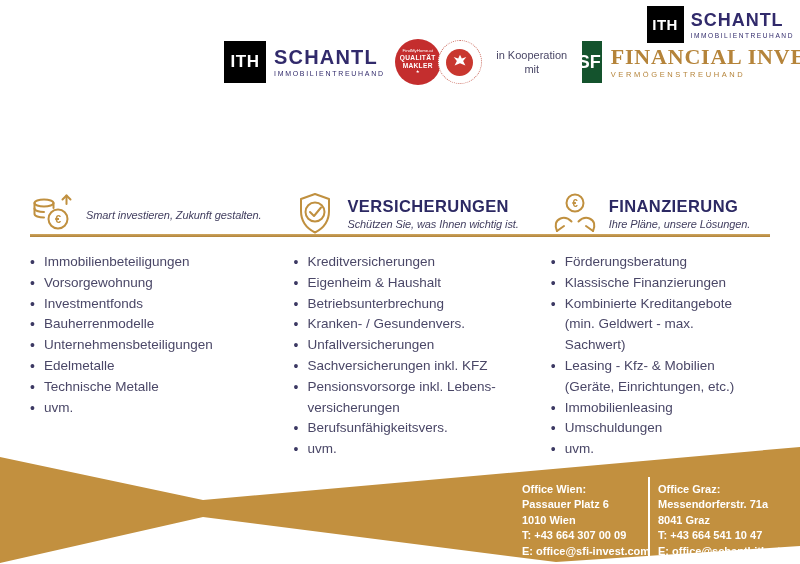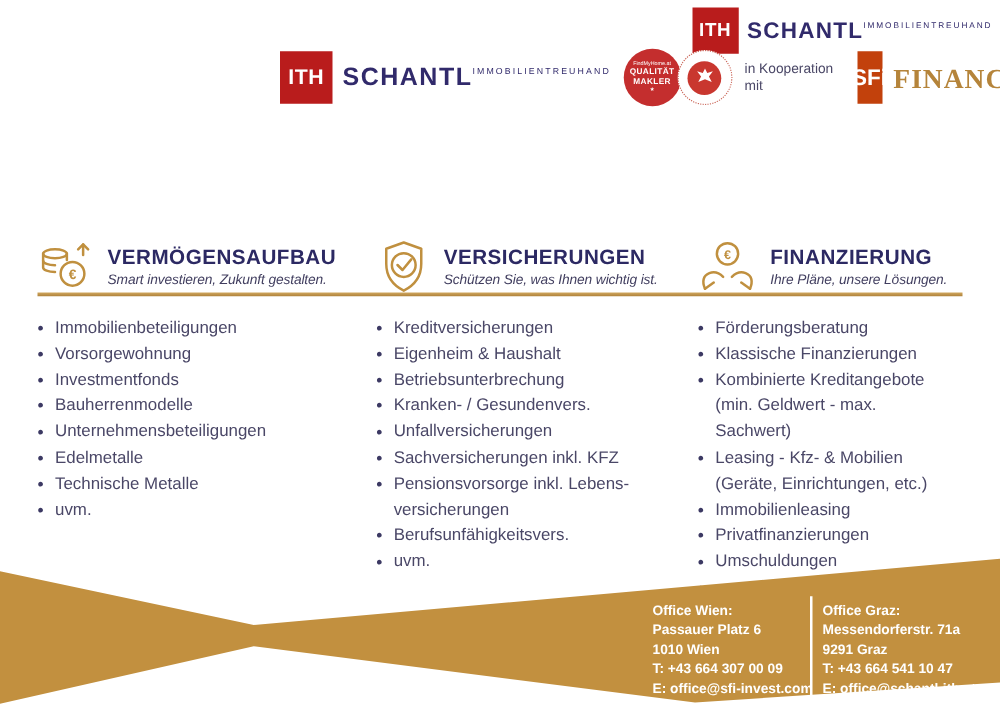--- a/index.html
+++ b/index.html
@@ -4,24 +4,24 @@
 <style>
   * { margin:0; padding:0; box-sizing:border-box; }
   html,body { background:#ffffff; }
   .canvas {
     position:relative; width:800px; height:564px; overflow:hidden;
     background:#ffffff; font-family:"Liberation Sans", sans-serif;
   }
 
   
   .corner-logo { position:absolute; top:6px; right:6px; display:flex; align-items:center; gap:7px; }
-  .ith-square { background:#b91c1c; color:#fff; display:flex; align-items:center; justify-content:center;
+  .ith-square { background:#000000; color:#fff; display:flex; align-items:center; justify-content:center;
                 font-weight:bold; }
   .corner-logo .ith-square { width:37px; height:37px; font-size:15px; letter-spacing:0.5px; }
-  .brand-text-col { display:flex; flex-direction:row; }
+  .brand-text-col { display:flex; flex-direction:column; }
   .corner-logo .brand-name { color:#312a6b; font-weight:bold; font-size:18px; letter-spacing:1px; line-height:19px; }
   .corner-logo .brand-tagline { color:#312a6b; font-size:6.6px; letter-spacing:1.55px; margin-top:2px; }
 
   
   .coop-row { position:absolute; left:224px; top:36px; height:52px; display:flex; align-items:center; gap:10px; }
   .schantl-logo { display:flex; align-items:center; gap:8px; }
   .schantl-logo .ith-square { width:42px; height:42px; font-size:17px; letter-spacing:0.5px; }
   .schantl-logo .brand-name { color:#312a6b; font-weight:bold; font-size:20px; letter-spacing:1.2px; line-height:21px; }
   .schantl-logo .brand-tagline { color:#312a6b; font-size:7px; letter-spacing:1.7px; margin-top:2px; }
 
@@ -29,24 +29,24 @@
   .seal-quality { width:46px; height:46px; border-radius:50%; background:#c42e2e; color:#fff;
     display:flex; flex-direction:column; align-items:center; justify-content:center; text-align:center; line-height:1.15; }
   .seal-quality .s-top { font-size:4.3px; }
   .seal-quality .s-big { font-size:6.6px; font-weight:bold; letter-spacing:0.3px; }
   .seal-quality .s-star { font-size:4.3px; }
   .seal-austria { width:44px; height:44px; border-radius:50%; background:#ffffff; margin-left:-3px;
     border:1px dotted #cc6a5d; display:flex; align-items:center; justify-content:center; }
   .seal-austria .inner { width:27px; height:27px; border-radius:50%; background:#c9372f;
     display:flex; align-items:center; justify-content:center; }
 
-  .coop-text { width:80px; text-align:left; color:#4a4766; font-size:11px; line-height:14px; }
+  .coop-text { width:80px; text-align:center; color:#4a4766; font-size:11px; line-height:14px; }
 
   .sfi-logo { display:flex; align-items:center; gap:9px; }
-  .sfi-square { width:20px; height:42px; background:#c2410c; color:#fff; display:flex; align-items:center;
+  .sfi-square { width:20px; height:42px; background:#14532d; color:#fff; display:flex; align-items:center;
     justify-content:center; font-weight:bold; font-size:18px; }
   .sfi-name { color:#b5843a; font-family:"Liberation Serif", serif; font-weight:bold; font-size:22px;
     letter-spacing:0.8px; line-height:23px; white-space:nowrap; }
   .sfi-tagline { color:#b5843a; font-size:7.5px; letter-spacing:2.6px; margin-top:2px; }
 
   
   .headline { position:absolute; left:30px; top:126px; width:740px; color:#2b2767;
     font-weight:bold; font-size:32px; letter-spacing:-0.3px; white-space:nowrap; }
 
   
@@ -134,21 +134,20 @@
           <ellipse class="gold-stroke" cx="14" cy="12" rx="9.5" ry="3.6"></ellipse>
           <path class="gold-stroke" d="M4.5 12 V23 C4.5 25 8.7 26.6 14 26.6"></path>
           <path class="gold-stroke" d="M23.5 12 V17"></path>
           <path class="gold-stroke" d="M4.5 17.5 C4.5 19.5 8.7 21.1 14 21.1"></path>
           <circle class="gold-stroke" cx="28" cy="28" r="9.5"></circle>
           <text x="28" y="32" text-anchor="middle" font-size="11" font-weight="bold" fill="#c0903f" font-family="Liberation Sans, sans-serif">€</text>
           <path class="gold-stroke" d="M36.5 13 V4.5"></path>
           <path class="gold-stroke" d="M32.5 8.5 L36.5 4.5 L40.5 8.5"></path>
         </svg>
         <div>
-          <div class="col-title">VERMÖGENSAUFBAU</div>
           <div class="col-sub">Smart investieren, Zukunft gestalten.</div>
         </div>
       </div>
       <ul class="services-list">
           <li>Immobilienbeteiligungen</li>
           <li>Vorsorgewohnung</li>
           <li>Investmentfonds</li>
           <li>Bauherrenmodelle</li>
           <li>Unternehmensbeteiligungen</li>
           <li>Edelmetalle</li>
@@ -196,21 +195,20 @@
           <div class="col-title">FINANZIERUNG</div>
           <div class="col-sub">Ihre Pläne, unsere Lösungen.</div>
         </div>
       </div>
       <ul class="services-list">
           <li>Förderungsberatung</li>
           <li>Klassische Finanzierungen</li>
           <li>Kombinierte Kreditangebote (min. Geldwert - max. Sachwert)</li>
           <li>Leasing - Kfz- &amp; Mobilien (Geräte, Einrichtungen, etc.)</li>
           <li>Immobilienleasing</li>
-          <li>Privatfinanzierungen</li>
           <li>Umschuldungen</li>
           <li>uvm.</li>
         </ul>
     </div>
   </div>
 
   <svg class="footer-svg" viewBox="0 0 800 120" preserveAspectRatio="none">
     <polygon points="0,13 203,56 800,3 800,102 556,118 203,73 0,119" fill="#c2903f"></polygon>
   </svg>
 
@@ -220,18 +218,18 @@
     <div>1010 Wien</div>
     <div>T: +43 664 307 00 09</div>
     <div>E: office@sfi-invest.com</div>
   </div>
 
   <div class="office-divider"></div>
 
   <div class="office office-graz">
     <div>Office Graz:</div>
     <div>Messendorferstr. 71a</div>
-    <div>9291 Graz</div>
+    <div>8041 Graz</div>
     <div>T: +43 664 541 10 47</div>
     <div>E: office@schantl-ith.at</div>
   </div>
 
 </div>
 
 </body></html>

